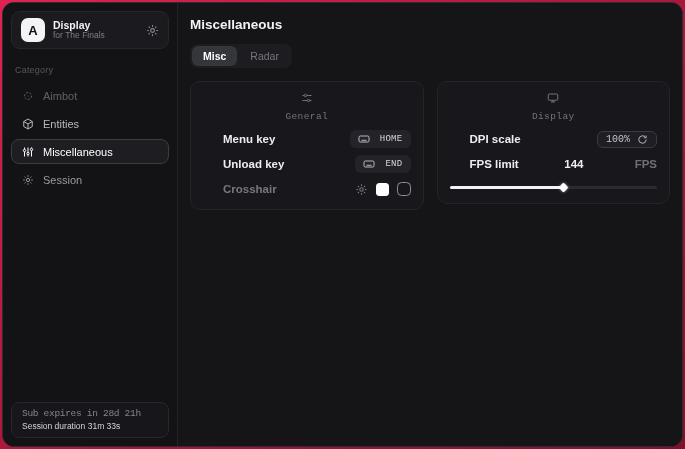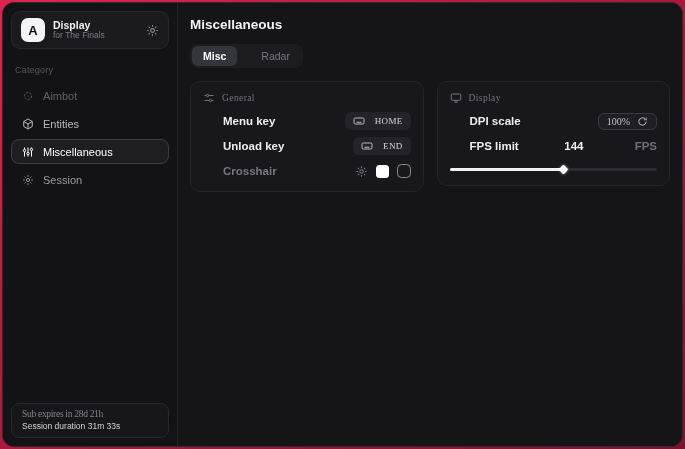--- a/index.html
+++ b/index.html
@@ -2,21 +2,21 @@
 <html><head>
 <meta charset="utf-8">
 <style>
   * { margin:0; padding:0; box-sizing:border-box; }
   html,body { width:685px; height:449px; overflow:hidden; }
   body {
     font-family:"Liberation Sans","DejaVu Sans",sans-serif;
     background:linear-gradient(145deg,#e02350 0%,#b31a3e 40%,#7f112c 100%);
     position:relative;
   }
-  .mono { font-family:Liberation Serif, serif; }
+  .mono { font-family:Liberation Mono, monospace;flex-direction:column; }
 
   .window {
     position:absolute; inset:2px;
     background:#141417;
     border:1px solid #2b2b31;
     border-radius:12px;
     display:flex; overflow:hidden;
   }
 
   
@@ -76,21 +76,21 @@
   .sub-line1 { font-size:9.5px; color:#84848b; letter-spacing:-.3px; }
   .sub-line2 { font-size:8.5px; font-weight:normal; color:#d3d3d8; margin-top:2px; }
 
   
   .main { flex:1; background:#151518; padding:14px 12px 12px 12px; }
   .page-title { font-size:13.5px; font-weight:bold; color:#f3f3f5; }
 
   .tabs {
     margin-top:12px;
     display:inline-flex; align-items:center;
-    background:#1c1c21; border-radius:8px; padding:2px; gap:13px;
+    background:#1c1c21; border-radius:8px; padding:2px; gap:2px;
   }
   .tab {
     font-size:10.5px; padding:4px 11px; border-radius:6px;
     color:#76767e;
   }
   .tab.active { background:#35353c; color:#ffffff; font-weight:bold; }
 
   .panels { margin-top:13px; display:flex; gap:13px; align-items:flex-start; }
   .panel {
     flex:1;

